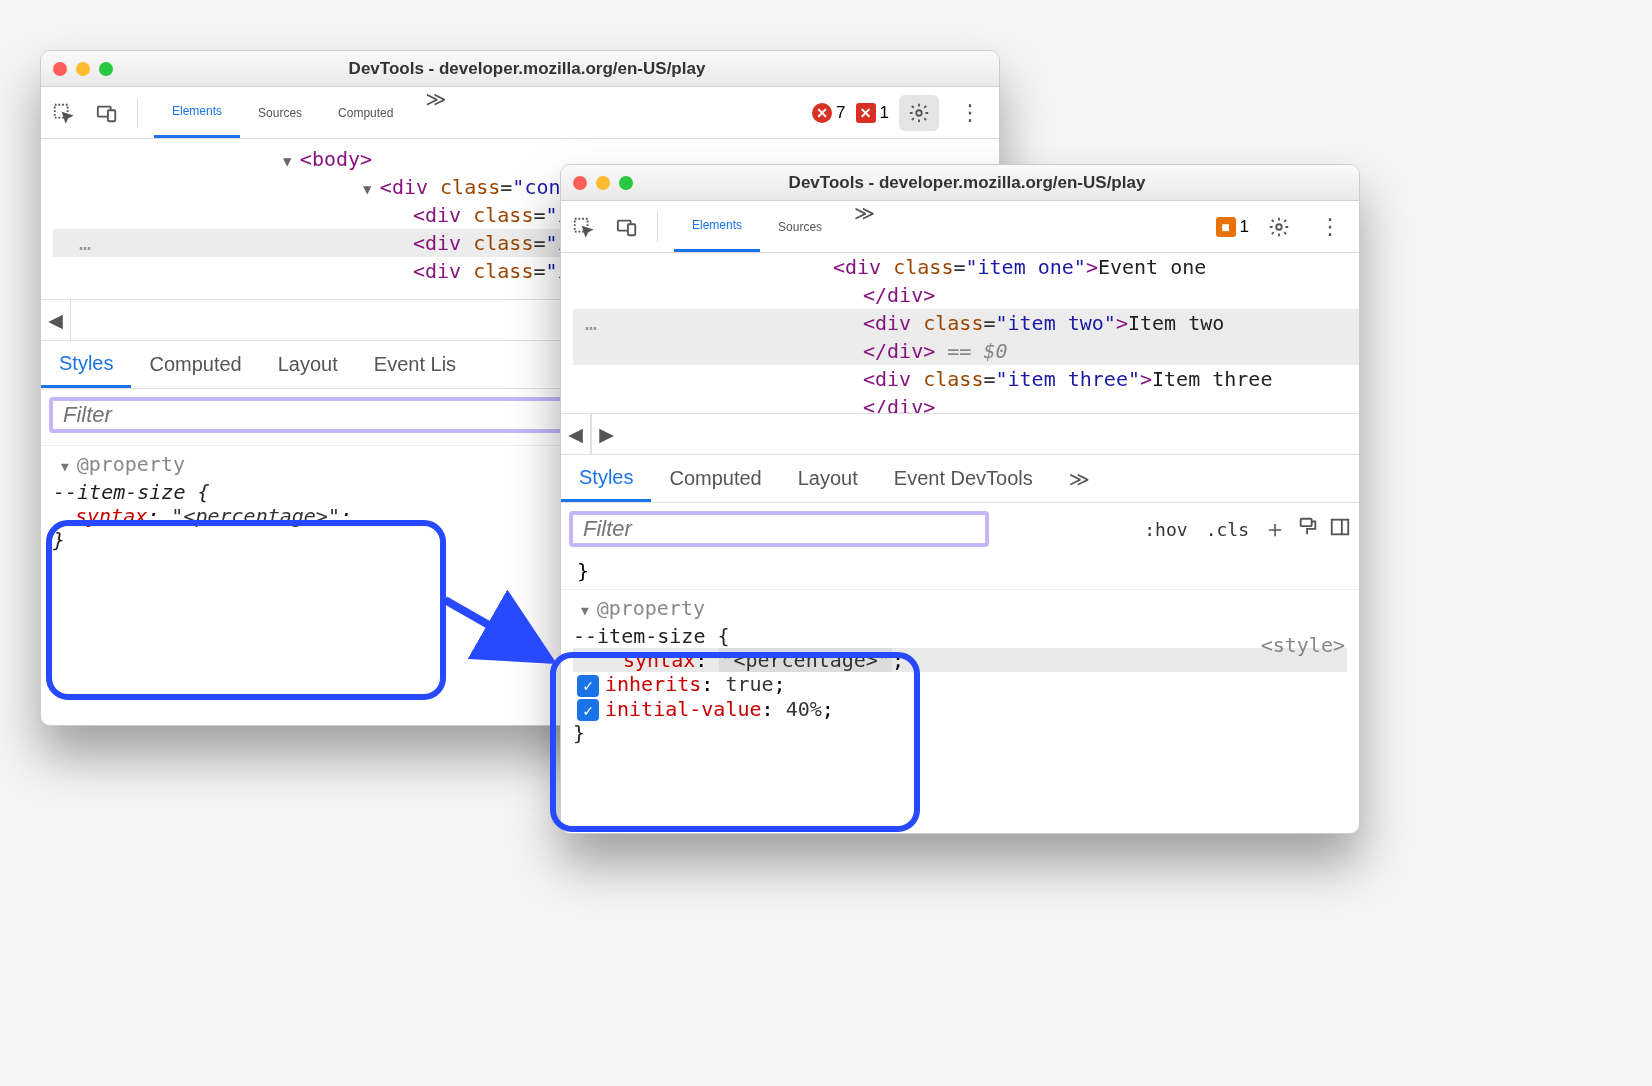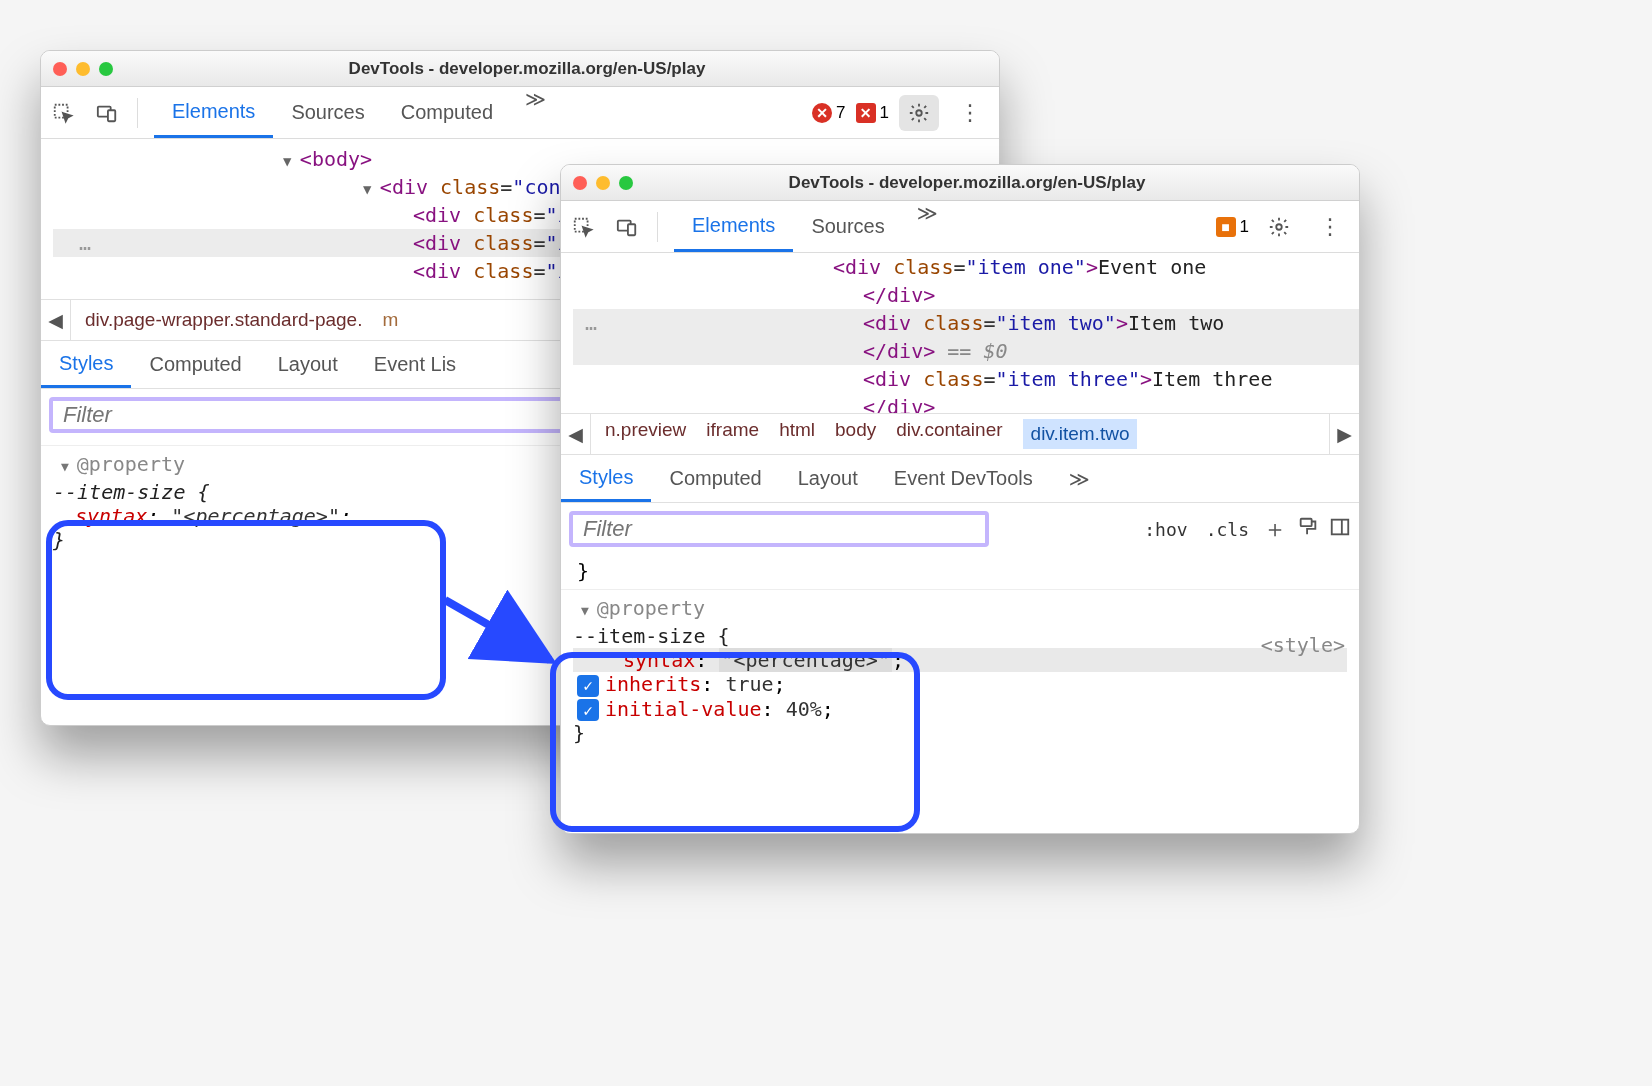--- a/index.html
+++ b/index.html
@@ -33,21 +33,21 @@
     color: #333;
   }
   .traffic { display:flex; gap:9px; margin-right: 14px; }
   .dot { width:14px; height:14px; border-radius:50%; }
   .dot.r{background:#ff5f57;} .dot.y{background:#febc2e;} .dot.g{background:#28c840;}
   .titlebar .title{ flex:1; text-align:center; padding-right:60px; }
 
   .toolbar { display:flex; align-items:center; border-bottom:1px solid #dcdcdc; height:52px; }
   .toolbar .iconbtn { width:44px; display:flex; align-items:center; justify-content:center; color:#555;}
   .toolbar .tabs { display:flex; align-items:stretch; height:100%; margin-left:8px;}
-  .toolbar .tab { padding: 0 18px; display:flex; align-items:center; font-size:20px; color:#555; cursor:pointer;text-align:right;}
+  .toolbar .tab { padding: 0 18px; display:flex; align-items:center; font-size:12px; color:#555; cursor:pointer;text-align:right;}
   .toolbar .tab.active { color:#1a73e8; border-bottom:3px solid #1a73e8; font-weight:500;}
   .toolbar .more { padding:0 14px; color:#555; font-size:20px;}
   .toolbar .spacer{flex:1;}
   .toolbar .right{ display:flex; align-items:center; gap:10px; padding-right:8px;}
   .badge{ display:flex; align-items:center; gap:4px; font-size:17px;}
   .bcirc{ width:20px;height:20px;border-radius:50%; color:#fff; font-size:14px; font-weight:700; display:flex;align-items:center;justify-content:center;}
   .bsq{ width:20px;height:20px;border-radius:3px; color:#fff; font-size:14px; font-weight:700; display:flex;align-items:center;justify-content:center;}
   .gearwrap{ width:40px;height:36px;border-radius:6px; display:flex;align-items:center;justify-content:center;}
   .gearwrap.hl{ background:#e4e4e4;}
   .kebab{ font-size:22px; padding:0 10px; color:#555;}
@@ -151,24 +151,20 @@
   <div class="dompane" style="height:160px; position:relative;">
     <div class="line" style="padding-left:230px;"><span class="tri"></span><span class="tag">&lt;body&gt;</span></div>
     <div class="line" style="padding-left:310px;"><span class="tri"></span><span class="tag">&lt;div</span> <span class="attrn">class</span>=<span class="attrv">"cont</span></div>
     <div class="line" style="padding-left:360px;"><span class="tag">&lt;div</span> <span class="attrn">class</span>=<span class="attrv">"it</span></div>
     <div class="line sel" style="padding-left:360px;"><span class="ellips" style="position:absolute;left:20px;">…</span><span class="tag">&lt;div</span> <span class="attrn">class</span>=<span class="attrv">"it</span></div>
     <div class="line" style="padding-left:360px;"><span class="tag">&lt;div</span> <span class="attrn">class</span>=<span class="attrv">"it</span></div>
   </div>
 
   <div class="crumbbar">
     <div class="chev">◀</div>
-    <div class="crumbs">
-      <span class="crumb">div.page-wrapper.standard-page.</span>
-      <span class="crumb fade">m</span>
-    </div>
   </div>
 
   <div class="subtabs">
     <div class="subtab active">Styles</div>
     <div class="subtab">Computed</div>
     <div class="subtab">Layout</div>
     <div class="subtab">Event Lis</div>
   </div>
 
   <div class="filterbar w1">
@@ -235,28 +231,20 @@
     <div class="line" style="padding-left:260px;"><span class="tag">&lt;div</span> <span class="attrn">class</span>=<span class="attrv">"item one"</span><span class="tag">&gt;</span><span class="txt">Event one</span></div>
     <div class="line" style="padding-left:290px;"><span class="tag">&lt;/div&gt;</span></div>
     <div class="line sel" style="padding-left:290px;"><span class="ellips" style="position:absolute;left:6px;">…</span><span class="tag">&lt;div</span> <span class="attrn">class</span>=<span class="attrv">"item two"</span><span class="tag">&gt;</span><span class="txt">Item two</span></div>
     <div class="line sel" style="padding-left:290px;"><span class="tag">&lt;/div&gt;</span><span class="eq0"> == $0</span></div>
     <div class="line" style="padding-left:290px;"><span class="tag">&lt;div</span> <span class="attrn">class</span>=<span class="attrv">"item three"</span><span class="tag">&gt;</span><span class="txt">Item three</span></div>
     <div class="line" style="padding-left:290px;"><span class="tag">&lt;/div&gt;</span></div>
   </div>
 
   <div class="crumbbar">
     <div class="chev">◀</div>
-    <div class="crumbs">
-      <span class="crumb">n.preview</span>
-      <span class="crumb">iframe</span>
-      <span class="crumb">html</span>
-      <span class="crumb">body</span>
-      <span class="crumb">div.container</span>
-      <span class="crumb sel">div.item.two</span>
-    </div>
     <div class="chev" style="border-left:1px solid #e0e0e0;border-right:none;">▶</div>
   </div>
 
   <div class="subtabs">
     <div class="subtab active">Styles</div>
     <div class="subtab">Computed</div>
     <div class="subtab">Layout</div>
     <div class="subtab">Event DevTools</div>
     <div class="subtab">≫</div>
   </div>

